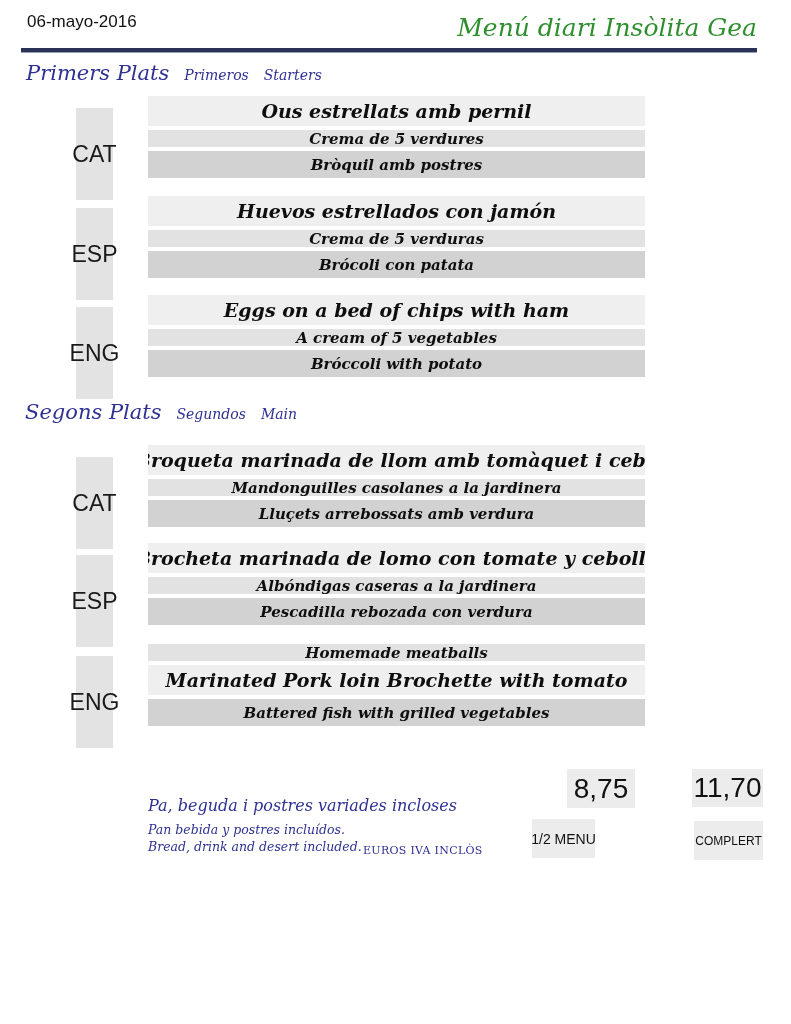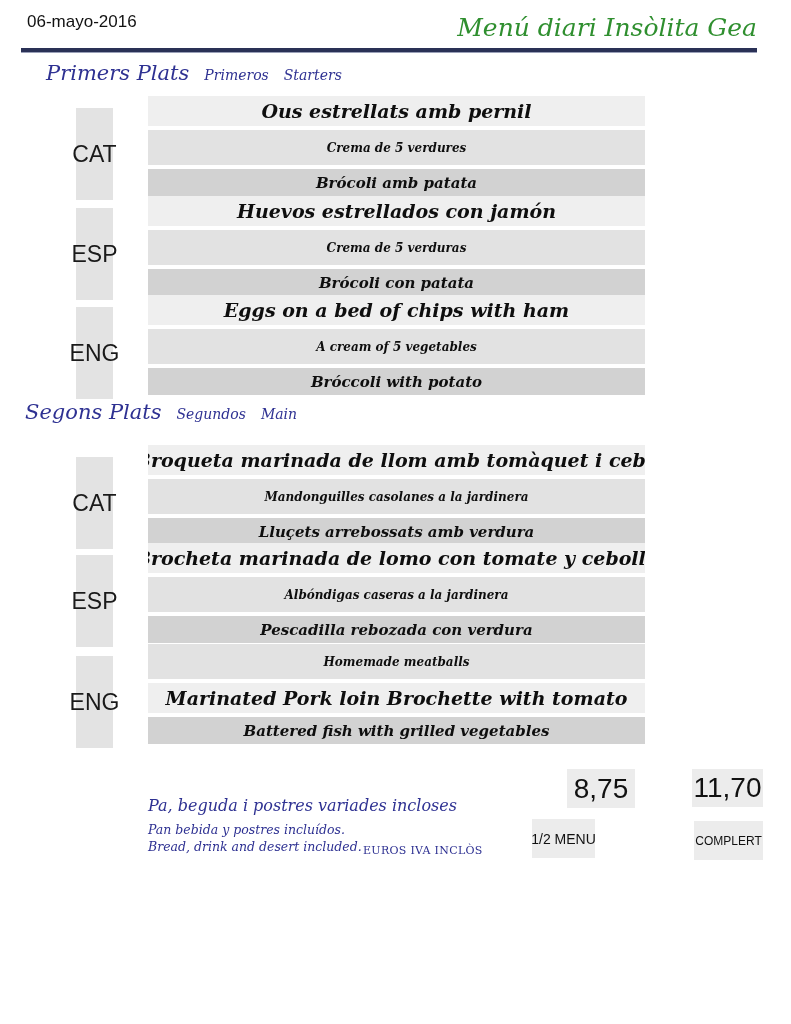--- a/index.html
+++ b/index.html
@@ -21,40 +21,40 @@
     position:absolute; left:21px; top:48px; width:736px; height:4px;
     background:#2a3156; border-bottom:1px solid #9aa0b8;
   }
   .section-heading {
     position:absolute; display:flex; align-items:baseline; gap:15px;
     color:#2e3192; font-family:"DejaVu Serif", serif; font-style:italic;
     white-space:nowrap;
   }
   .section-heading .main { font-size:21px; }
   .section-heading .sub  { font-size:14px; }
-  .heading-1 { left:26px; top:61px;margin-left:20px; }
+  .heading-1 { left:26px; top:61px; }
   .heading-2 { left:25px; top:400px; }
 
   .lang-block { position:absolute; left:76px; width:569px; height:92px; }
   .lang-label {
     position:absolute; left:0; top:12px; width:37px; height:92px;
     background:#e3e3e3; display:flex; align-items:center; justify-content:center;
     font-size:23px; color:#1a1a1a;
   }
   .rows {
     position:absolute; left:72px; top:0; width:497px;
     display:flex; flex-direction:column; gap:4px;
   }
   .row {
     display:flex; align-items:center; justify-content:center;
     font-family:"DejaVu Serif", serif; font-style:italic; font-weight:bold;
     color:#0e0e0e; white-space:nowrap; overflow:hidden;
   }
   .row-title { height:30px; background:#efefef; font-size:19px; }
-  .row-mid   { height:35px; background:#e2e2e2; font-size:12px; }
+  .row-mid   { height:17px; background:#e2e2e2; font-size:15px; }
   .row-dark  { height:27px; background:#d2d2d2; font-size:15px; }
 
   .blk-1a { top:96px; }  .blk-1b { top:196px; } .blk-1c { top:295px; }
   .blk-2a { top:445px; } .blk-2b { top:543px; } .blk-2c { top:644px; }
 
   .note {
     position:absolute; left:148px; color:#2e3192;
     font-family:"DejaVu Serif", serif; font-style:italic; white-space:nowrap;
   }
   .note-1 { top:796px; font-size:16px; }
@@ -87,21 +87,21 @@
     <span class="main">Primers Plats</span>
     <span class="sub">Primeros</span>
     <span class="sub">Starters</span>
   </div>
 
   <div class="lang-block blk-1a">
     <div class="lang-label">CAT</div>
     <div class="rows">
       <div class="row row-title">Ous estrellats amb pernil</div>
       <div class="row row-mid">Crema de 5 verdures</div>
-      <div class="row row-dark">Brócoli amb patata</div>
+      <div class="row row-dark">Bròquil amb postres</div>
     </div>
   </div>
 
   <div class="lang-block blk-1b">
     <div class="lang-label">ESP</div>
     <div class="rows">
       <div class="row row-title">Huevos estrellados con jamón</div>
       <div class="row row-mid">Crema de 5 verduras</div>
       <div class="row row-dark">Brócoli con patata</div>
     </div>

